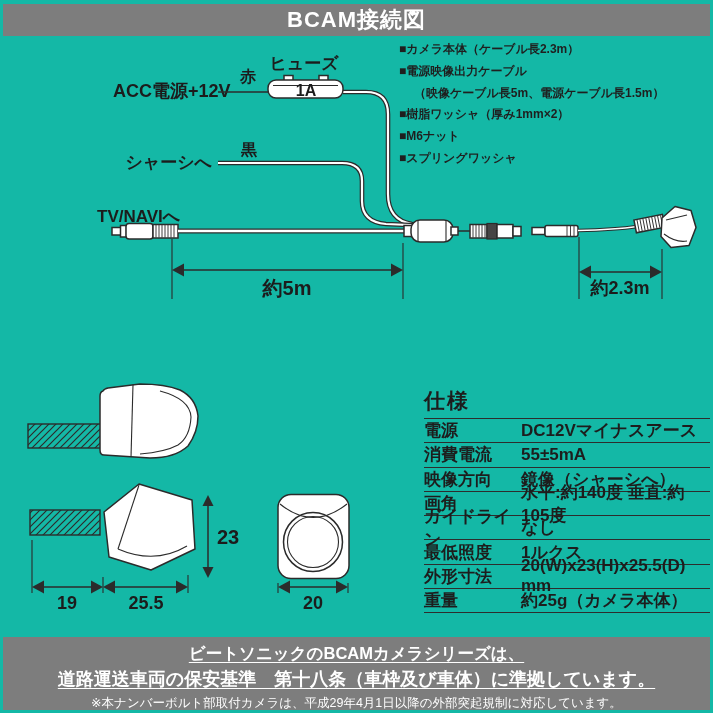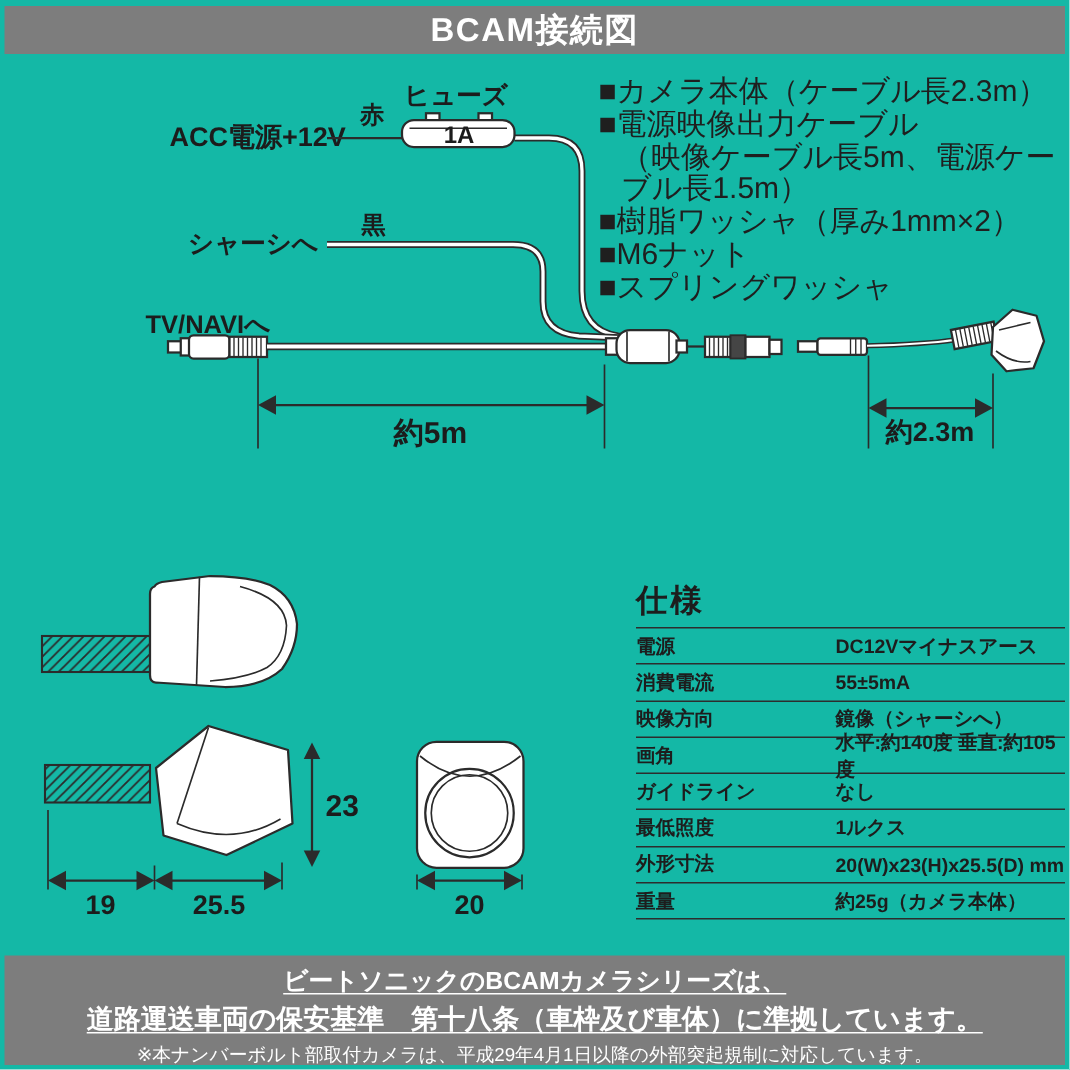--- a/index.html
+++ b/index.html
@@ -3,41 +3,41 @@
 <meta charset="utf-8">
 <style>
   html,body{margin:0;padding:0;background:#fff;}
   .page{position:relative;width:713px;height:713px;background:#14b8a6;overflow:hidden;
         font-family:"Liberation Sans","DejaVu Sans",sans-serif;color:#1d1d1d;}
   .banner{position:absolute;left:3px;width:707px;background:#7d7d7d;color:#fff;
           display:flex;align-items:center;justify-content:center;
           font-weight:700;letter-spacing:1px;}
   .banner-top{top:4px;height:32px;font-size:22px;}
   .banner-mid{top:343px;height:31px;font-size:21px;}
-  .parts-list{position:absolute;left:399px;top:51px;width:312px;
-              font-size:20px;line-height:21.8px;font-weight:400;color:#1f1f1f;}
+  .parts-list{position:absolute;left:399px;top:39px;width:312px;
+              font-size:12px;line-height:21.8px;font-weight:700;color:#1f1f1f;}
   .parts-list .cont{padding-left:15px;}
   svg{position:absolute;}
   svg text{font-family:"Liberation Sans","DejaVu Sans",sans-serif;fill:#1c1c1c;font-weight:600;}
   .t16{font-size:16px}.t17{font-size:17px}.t18{font-size:18px}.t20{font-size:20px}
   .ln{fill:none;stroke:#2b2b2b;stroke-width:1.5px;}
   .thin{fill:none;stroke:#2b2b2b;stroke-width:1.1px;}
   .rib{fill:none;stroke:#2b2b2b;stroke-width:0.9px;}
   .wire-o{fill:none;stroke:#2b2b2b;stroke-width:4.6px;}
   .wire-i{fill:none;stroke:#ffffff;stroke-width:2.2px;}
   .cable-o{fill:none;stroke:#2b2b2b;stroke-width:5px;}
   .cable-i{fill:none;stroke:#ffffff;stroke-width:2.6px;}
   .tcab-o{fill:none;stroke:#2b2b2b;stroke-width:3.4px;}
   .tcab-i{fill:none;stroke:#ffffff;stroke-width:1.5px;}
   .part{fill:#ffffff;stroke:#2b2b2b;stroke-width:1.5px;}
   .head{fill:#2b2b2b;stroke:none;}
   .spec{position:absolute;left:424px;top:389px;width:286px;}
   .spec h3{margin:0 0 5px 0;font-size:21px;font-weight:700;letter-spacing:2px;line-height:24px;}
   .spec-row{display:flex;align-items:center;height:23.3px;border-top:1.5px solid #2d2d2d;
-            font-size:13px;font-weight:600;gap:36px;}
+            font-size:17px;font-weight:600;}
   .spec-row:last-child{border-bottom:1.5px solid #2d2d2d;}
   .spec-row .lab{width:97px;flex:none;}
   .banner-bot{position:absolute;left:3px;top:637px;width:707px;height:73px;background:#7d7d7d;
               color:#fff;text-align:center;}
   .banner-bot .l1{font-size:16.5px;font-weight:700;text-decoration:underline;
                   text-underline-offset:3px;margin-top:6px;}
   .banner-bot .l2{font-size:18px;font-weight:700;text-decoration:underline;
                   text-underline-offset:3px;margin-top:2px;}
   .banner-bot .l3{font-size:12.5px;font-weight:500;margin-top:4px;}
 </style>

